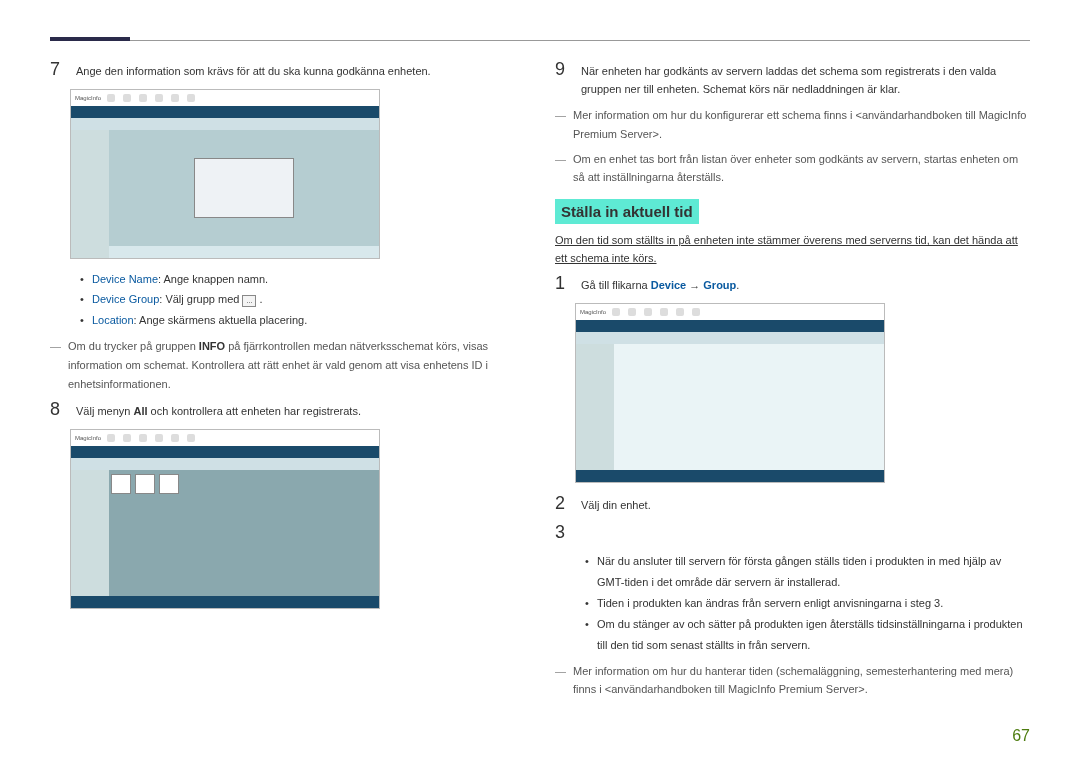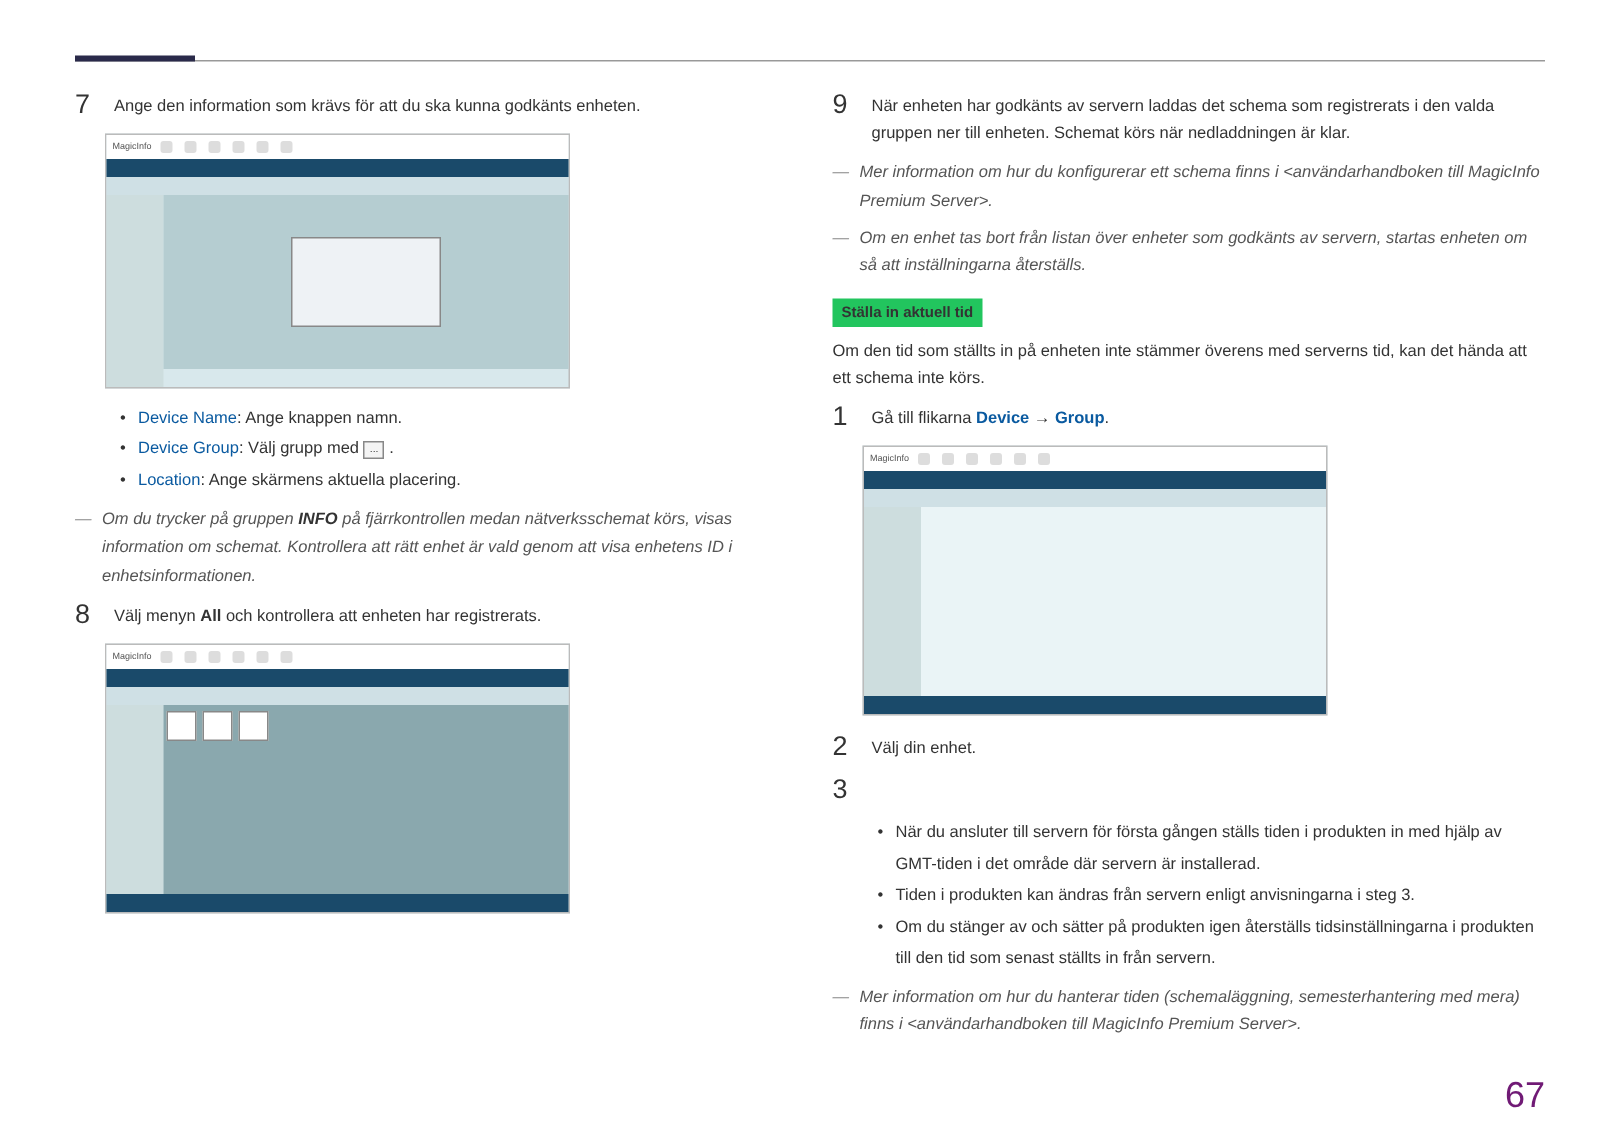--- a/index.html
+++ b/index.html
@@ -22,44 +22,44 @@
   .ss-tabs { height:12px; background:#1a4a6a; }
   .ss-sub { height:12px; background:#cfe0e5; }
   .ss-side { position:absolute; left:0; top:40px; bottom:0; width:38px; background:#cdddde;}
   .ss-main { position:absolute; left:38px; right:0; top:40px; bottom:12px; background:#b5cdd1;}
   .ss-modal { position:absolute; left:50%; top:50%; transform:translate(-50%,-50%); width:100px; height:60px; background:#eef2f5; border:1px solid #888;}
   .ss-footer { position:absolute; bottom:0; left:0; right:0; height:12px; background:#1a4a6a;}
   .ss-dark { background:#8aa8ae;}
   .bullet-list { padding-left:30px; margin-bottom:6px;}
   .bullet-list li { list-style: none; position:relative; padding-left:12px; line-height:1.9; }
   .bullet-list li::before { content:"•"; position:absolute; left:0; color:#333;}
-  .note { padding-left:18px; position:relative; line-height:1.7; margin-bottom:6px; color:#555;font-style:italic;}
+  .note { padding-left:18px; position:relative; line-height:1.7; margin-bottom:6px; color:#555;}
   .note::before { content:"―"; position:absolute; left:0; color:#888;}
-  .highlight-h { background:#22c55e; display:inline-block; padding:4px 6px; font-size:10px; font-weight:600; color:#333; margin: 6px 0 8px 0;}
+  .highlight-h { background:#5eead4; display:inline-block; padding:4px 6px; font-size:15px; font-weight:600; color:#333; margin: 6px 0 8px 0;}
   .blue-bold { color:#0a5aa0; font-weight:400;}
   .link-bold { color:#0a5aa0; font-weight:600;text-align:center;}
-  .pagenum { position:absolute; bottom:18px; right:50px; font-size:24px; color:#701a75;text-align:center;}
+  .pagenum { position:absolute; bottom:18px; right:50px; font-size:16px; color:#4d7c0f;text-align:center;}
   .browse-btn { display:inline-block; width:14px; height:12px; border:1px solid #888; background:#f4f4f4; font-size:7px; text-align:center; line-height:10px; vertical-align:middle;}
   b { font-weight:600; color:#333;}
-  p { line-height:1.6; margin-bottom:6px;}
+  p { line-height:1.6; margin-bottom:6px;text-decoration:underline;}
   .ss-grid { position:absolute; left:2px; top:4px; display:flex; gap:4px;}
   .ss-grid span { width:20px; height:20px; background:#fff; border:1px solid #888; display:inline-block;}
 </style>
 </head>
 <body>
 
 <div class="page">
   <div class="topbar"></div>
 
   <div class="columns">
 
     <div class="col">
       <div class="num-item">
         <div class="num">7</div>
-        <div class="txt">Ange den information som krävs för att du ska kunna godkänts enheten.</div>
+        <div class="txt">Ange den information som krävs för att du ska kunna godkänna enheten.</div>
       </div>
 
       <div class="screenshot screenshot-sm screenshot-box">
         <div class="ss-top">
             <span>MagicInfo</span>
             <div class="ss-icons">
               <span></span>
               <span></span>
               <span></span>
               <span></span>

